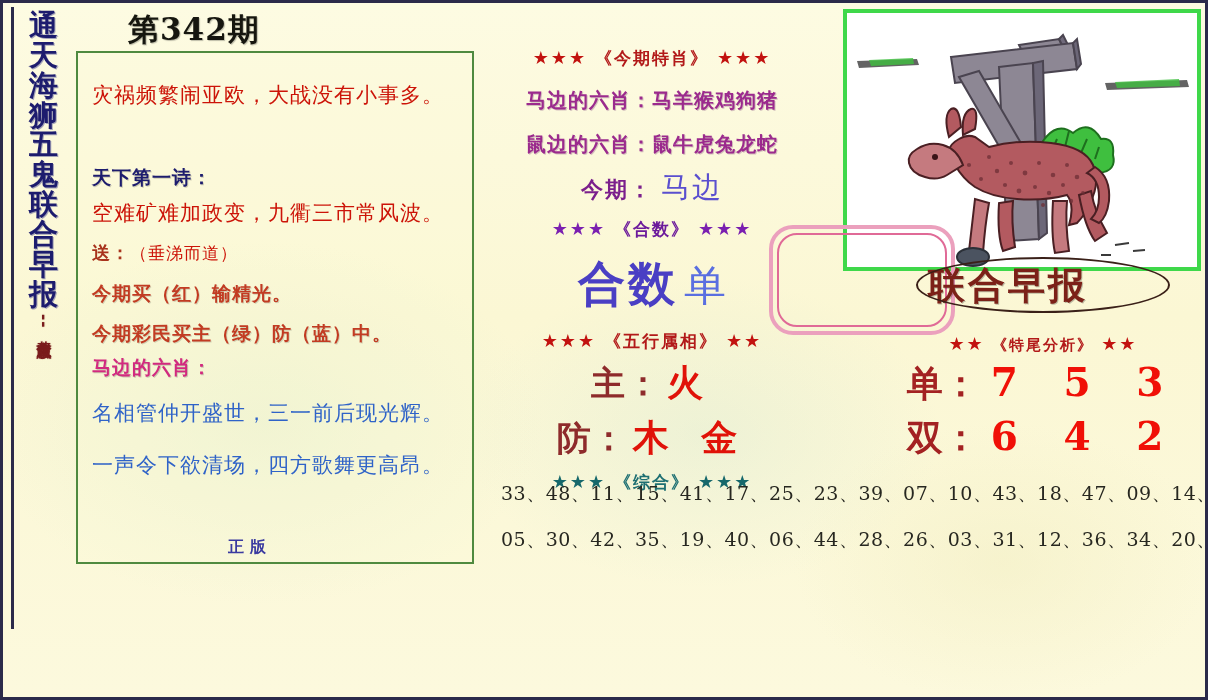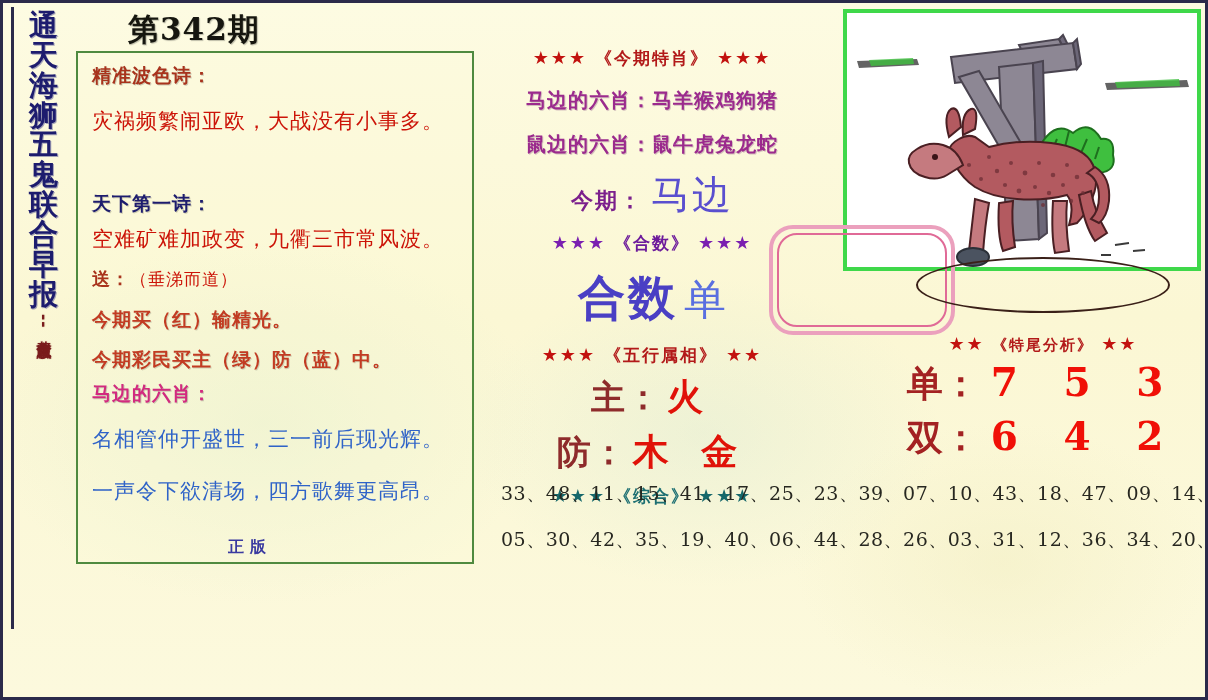--- a/index.html
+++ b/index.html
@@ -117,21 +117,21 @@
     color:#9b2a8d;letter-spacing:1px;margin-top:17px;
     text-shadow:1px 1px 0 rgba(90,20,90,.25);
     white-space:nowrap;
   }
   .current{
     text-align:center;margin-top:10px;white-space:nowrap;
   }
   .current .k{font-weight:bold;font-size:22px;color:#7b1f8c;letter-spacing:2px;}
   .current .v{
     font-family:Liberation Serif, serif;
-    font-size:39px;color:#5a4fcf;margin-left:8px;letter-spacing:2px;
+    font-size:29px;color:#5a4fcf;margin-left:8px;letter-spacing:2px;
   }
   .hz-big{
     text-align:center;margin-top:12px;white-space:nowrap;
   }
   .hz-big .a{
     font-family:Liberation Mono, monospace;
     font-size:47px;color:#4a3fc4;letter-spacing:3px;font-weight:bold;
   }
   .hz-big .b{
     font-family:"DejaVu Serif","Liberation Serif",serif;
@@ -217,21 +217,20 @@
     <div class="ch">早</div>
     <div class="ch">报</div>
     <div class="sub">--黄金會員版</div>
   </div>
 
   <div class="issue-title">第342期</div>
 
 
   <div class="poem-panel">
     <div class="poem-inner">
-      <div class="lbl brown">精准波色诗：</div>
       <div class="sp18"></div>
       <div class="verse">灾祸频繁闹亚欧，大战没有小事多。</div>
       <div class="sp24"></div>
       <div class="lbl navy">天下第一诗：</div>
       <div class="sp8"></div>
       <div class="verse">空难矿难加政变，九衢三市常风波。</div>
       <div class="sp14"></div>
       <div class="sendline"><span>送：</span><span class="paren">（垂涕而道）</span></div>
       <div class="sp8"></div>
       <div class="sp8"></div>
@@ -371,20 +370,21 @@
       <g stroke="#3a3a3a" stroke-width="2">
         <path d="M268 232 l14 -2 M286 238 l12 -1 M254 242 l10 0"></path>
       </g>
     </svg>
   </div>
 
   <div class="pinkbox"></div>
 
   <div class="brandstamp">
     <span class="ellipse"></span>
+    <span>联合早报</span>
   </div>
 
   <div class="right-an">
     <div class="starline red">
       <span class="st">★★</span>
       <span>《特尾分析》</span>
       <span class="st">★★</span>
     </div>
     <div class="an-row">
       <span class="k">单：</span><span class="v">7 5 3</span>

